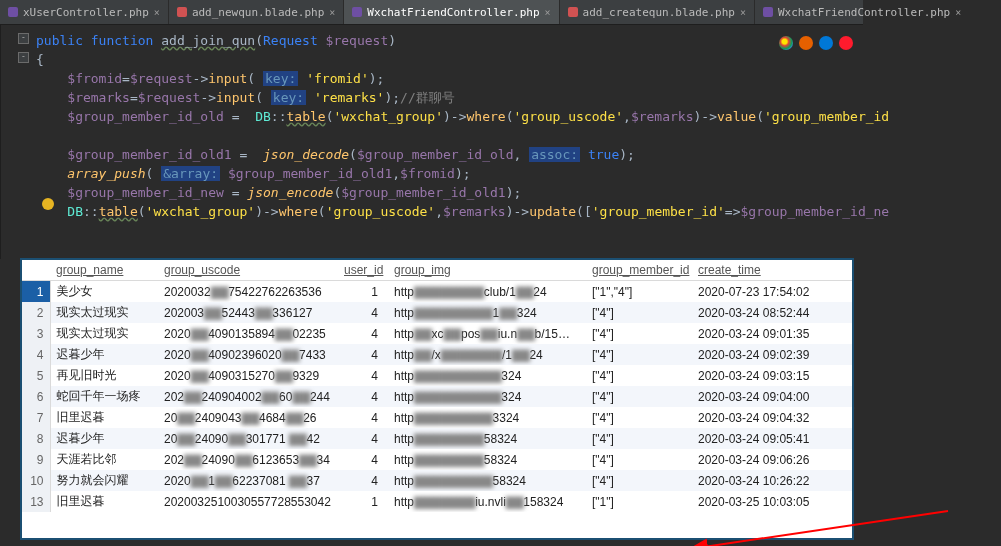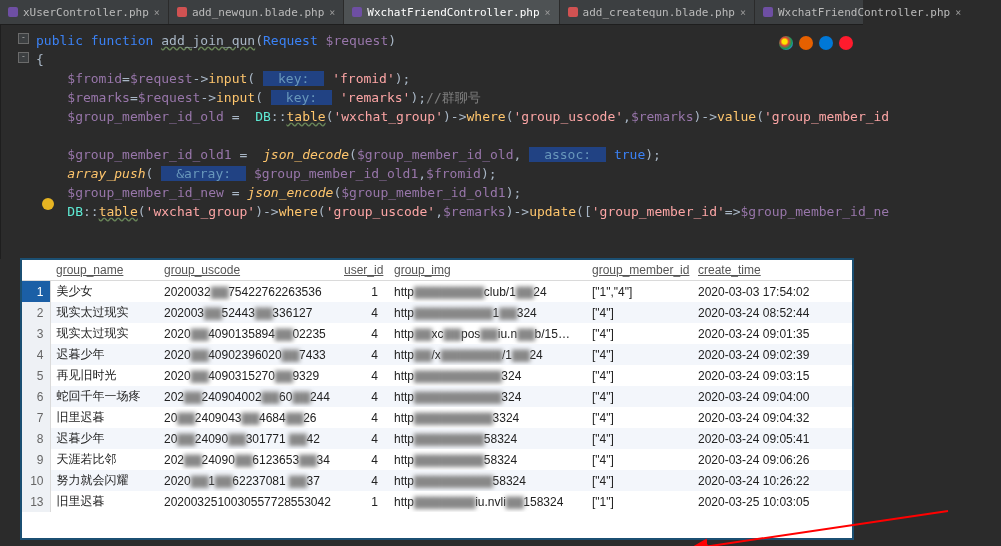--- a/index.html
+++ b/index.html
@@ -10,21 +10,21 @@
   .php-icon{ width:10px; height:10px; border-radius:2px; background:#6e4fa3; display:inline-block;}
   .blade-icon{ width:10px; height:10px; border-radius:2px; background:#d05252; display:inline-block;}
   .close { color:#999; font-size:10px; }
   .browser-icons{ position:absolute; top:36px; right:10px; display:flex; gap:6px;}
   .bic{ width:14px; height:14px; border-radius:50%; }
   .editor { display:flex; height:234px; }
   .gutter { width:35px; background:#313335; border-right:1px solid #1e1e1e; position:relative; }
   .fold { position:absolute; left:18px; width:9px; height:9px; border:1px solid #6b6b6b; background:#3c3f41; color:#b0b0b0; font-size:8px; line-height:8px; text-align:center; }
   .bulb { position:absolute; left:42px; top:198px; width:12px; height:12px; background:#e6b422; border-radius:50%; }
   .code { padding:6px 0 0 35px; line-height:19px; white-space:pre; font-size:13px;}
-  .kw{ color:#3b82f6;}  .fn{ color:#ffc66d;} .var{ color:#9876aa;} .str{ color:#fca5a5;margin-top:29px;} .kv{ color:#6897bb; background:#214283; padding:0 15px;} .cm{ color:#808080;} .tbl{ color:#ffc66d; text-decoration:underline wavy #6a8759;} .op{color:#5eead4;} .decl{color:#a9b7c6; text-decoration:underline wavy #6a8759;}
+  .kw{ color:#3b82f6;}  .fn{ color:#ffc66d;} .var{ color:#9876aa;} .str{ color:#fde047;margin-top:29px;} .kv{ color:#6897bb; background:#214283; padding:0 2px;} .cm{ color:#808080;} .tbl{ color:#ffc66d; text-decoration:underline wavy #6a8759;} .op{color:#5eead4;} .decl{color:#a9b7c6; text-decoration:underline wavy #6a8759;}
   .dataPanel { position:absolute; left:20px; top:258px; width:830px; height:278px; background:#fff; border:2px solid #1b4f72; overflow:hidden; color:#222; font-family:"Microsoft YaHei",Arial,sans-serif; font-size:12px;}
   .dtable{ width:100%; border-collapse:collapse; table-layout:fixed;}
   .dtable th{ text-align:left; font-weight:400; color:#555; padding:3px 6px; border-bottom:1px solid #dadada; background:#fff; white-space:nowrap;text-decoration:underline;}
   .dtable td{ padding:2px 6px; white-space:nowrap; overflow:hidden; text-overflow:ellipsis;}
   .dtable tr:nth-child(even) td{ background:#f3f6fb;}
   .idx{ width:26px; text-align:right; color:#666; background:#eef1f5 !important; border-right:1px solid #dadada;}
   .idx.sel{ background:#1b5fa6 !important; color:#fff;}
   .arrow{ position:absolute; pointer-events:none; }
   .side-code{ position:absolute; right:6px; top:300px; color:#a9b7c6; font-size:13px; line-height:19px; white-space:pre;}
   .blur{ filter:blur(2px); color:#888; display:inline-block; letter-spacing:-0.5px;}
@@ -116,21 +116,21 @@
           </tr>
         </thead>
     <tbody id="tbody">
           <tr>
             <td class="idx sel">1</td>
             <td>美少女</td>
             <td>2020032<span class="blur">▇▇</span>75422762263536</td>
             <td style="text-align:right;padding-right:10px">1</td>
             <td>http<span class="blur">▇▇▇▇▇▇▇▇</span>club/1<span class="blur">▇▇</span>24</td>
             <td>["1","4"]</td>
-            <td>2020-03-03 17:54:02</td>
+            <td>2020-07-23 17:54:02</td>
           </tr>
           <tr>
             <td class="idx">2</td>
             <td>现实太过现实</td>
             <td>202003<span class="blur">▇▇</span>52443<span class="blur">▇▇</span>336127</td>
             <td style="text-align:right;padding-right:10px">4</td>
             <td>http<span class="blur">▇▇▇▇▇▇▇▇▇</span>1<span class="blur">▇▇</span>324</td>
             <td>["4"]</td>
             <td>2020-03-24 08:52:44</td>
           </tr>

